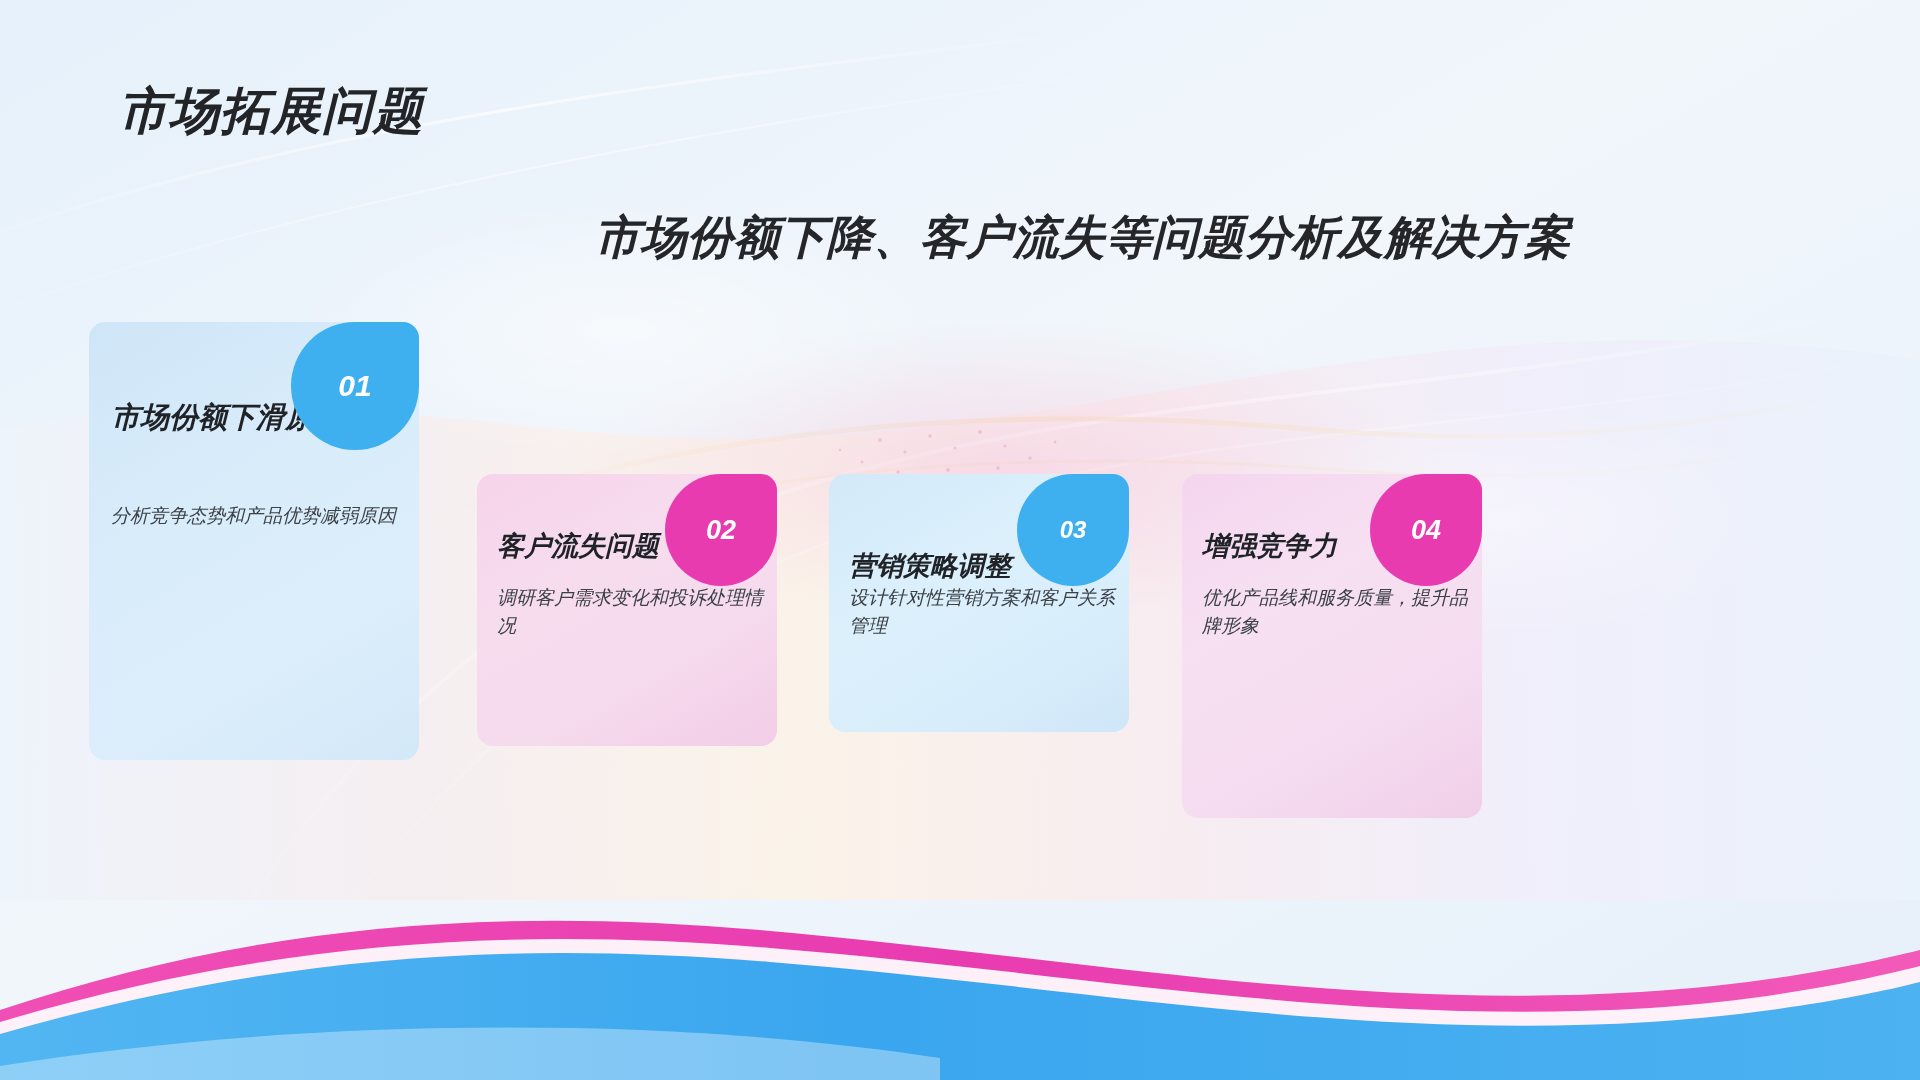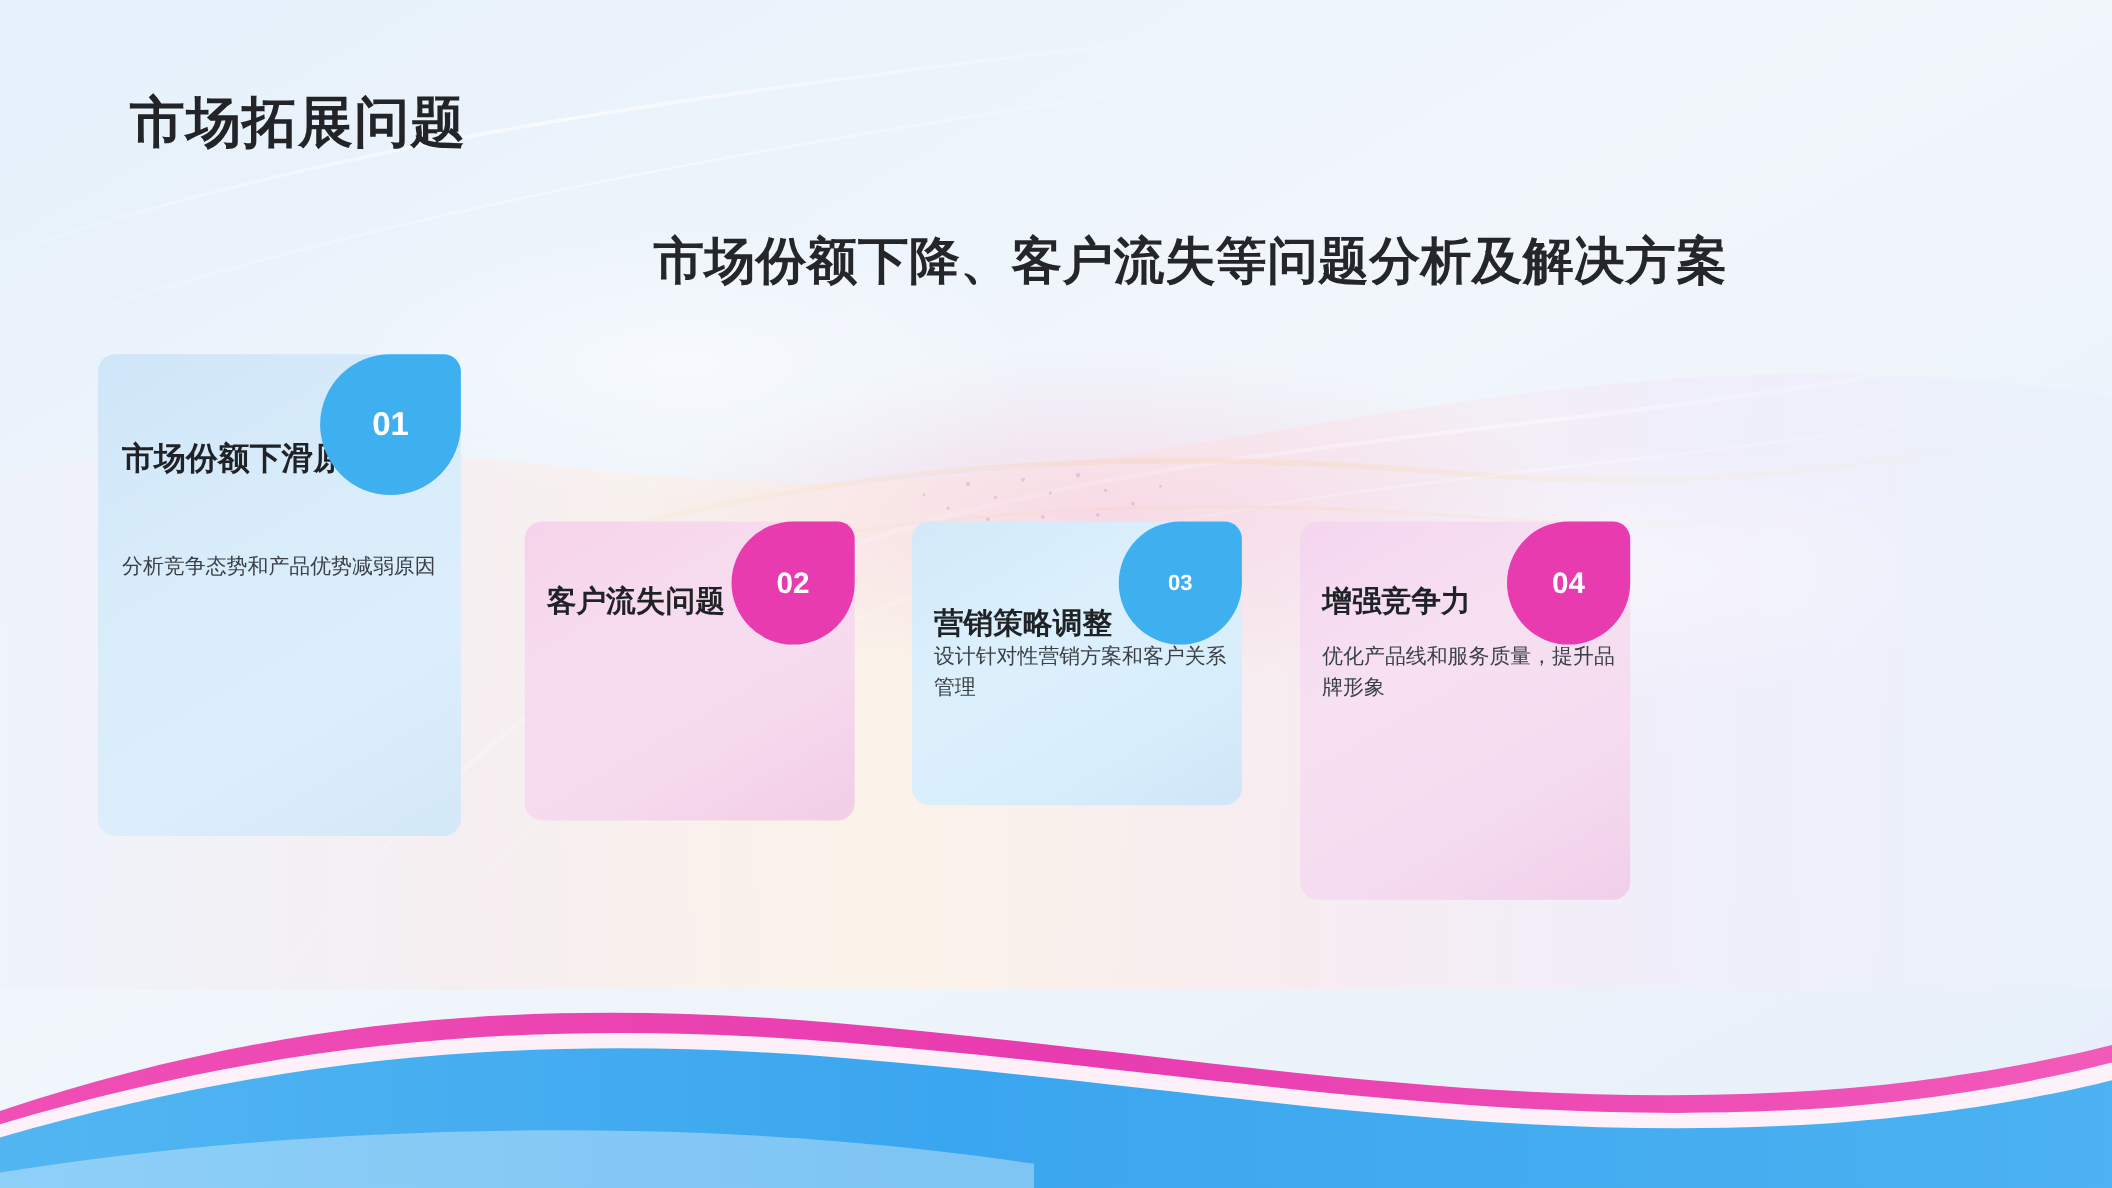--- a/index.html
+++ b/index.html
@@ -6,20 +6,21 @@
   html, body {
     width: 1920px; height: 1080px;
     overflow: hidden;
     font-family: "Liberation Sans", "DejaVu Sans", sans-serif;
   }
   #slide {
     position: relative;
     width: 1920px; height: 1080px;
     background: linear-gradient(135deg, #e9f2fb 0%, #eaf4fc 25%, #f3f7fb 50%, #eef4fa 75%, #e8f1fa 100%);
     overflow: hidden;
+    font-style: italic;
   }
 
   
   .bg-layer { position: absolute; inset: 0; pointer-events: none; }
   .bg-svg { position: absolute; inset: 0; width: 1920px; height: 1080px; }
 
   
   .title {
     position: absolute;
     left: 118px; top: 78px;
@@ -101,21 +102,21 @@
                   border-top-left-radius: 50%; border-bottom-left-radius: 50%;
                   font-size: 27px; }
   #card2 .card-title { left: 20px; top: 56px; width: 265px; font-size: 27px; }
   #card2 .card-desc  { left: 20px; top: 110px; width: 272px; font-size: 19px; }
 
   
   #card3 { left: 829px; top: 474px; width: 300px; height: 258px; }
   #card3 .badge { right: 0; top: 0; width: 112px; height: 112px;
                   border-top-right-radius: 16px; border-bottom-right-radius: 50%;
                   border-top-left-radius: 50%; border-bottom-left-radius: 50%;
-                  font-size: 20px; }
+                  font-size: 24px; }
   #card3 .card-title { left: 20px; top: 56px; width: 265px; font-size: 27px; margin-top: 20px; }
   #card3 .card-desc  { left: 20px; top: 110px; width: 272px; font-size: 19px; }
 
   
   #card4 { left: 1182px; top: 474px; width: 300px; height: 344px; }
   #card4 .badge { right: 0; top: 0; width: 112px; height: 112px;
                   border-top-right-radius: 16px; border-bottom-right-radius: 50%;
                   border-top-left-radius: 50%; border-bottom-left-radius: 50%;
                   font-size: 27px; }
   #card4 .card-title { left: 20px; top: 56px; width: 265px; font-size: 27px; }
@@ -219,20 +220,21 @@
     <div class="card-bg"></div>
     <div class="badge c-blue">01</div>
     <div class="card-title">市场份额下滑原因</div>
     <div class="card-desc">分析竞争态势和产品优势减弱原因</div>
   </div>
 
   <div class="card pink" id="card2">
     <div class="card-bg"></div>
     <div class="badge c-pink">02</div>
     <div class="card-title">客户流失问题</div>
+    <div class="card-desc">调研客户需求变化和投诉处理情况</div>
   </div>
 
   <div class="card blue2" id="card3">
     <div class="card-bg"></div>
     <div class="badge c-blue">03</div>
     <div class="card-title">营销策略调整</div>
     <div class="card-desc">设计针对性营销方案和客户关系管理</div>
   </div>
 
   <div class="card pink2" id="card4">

